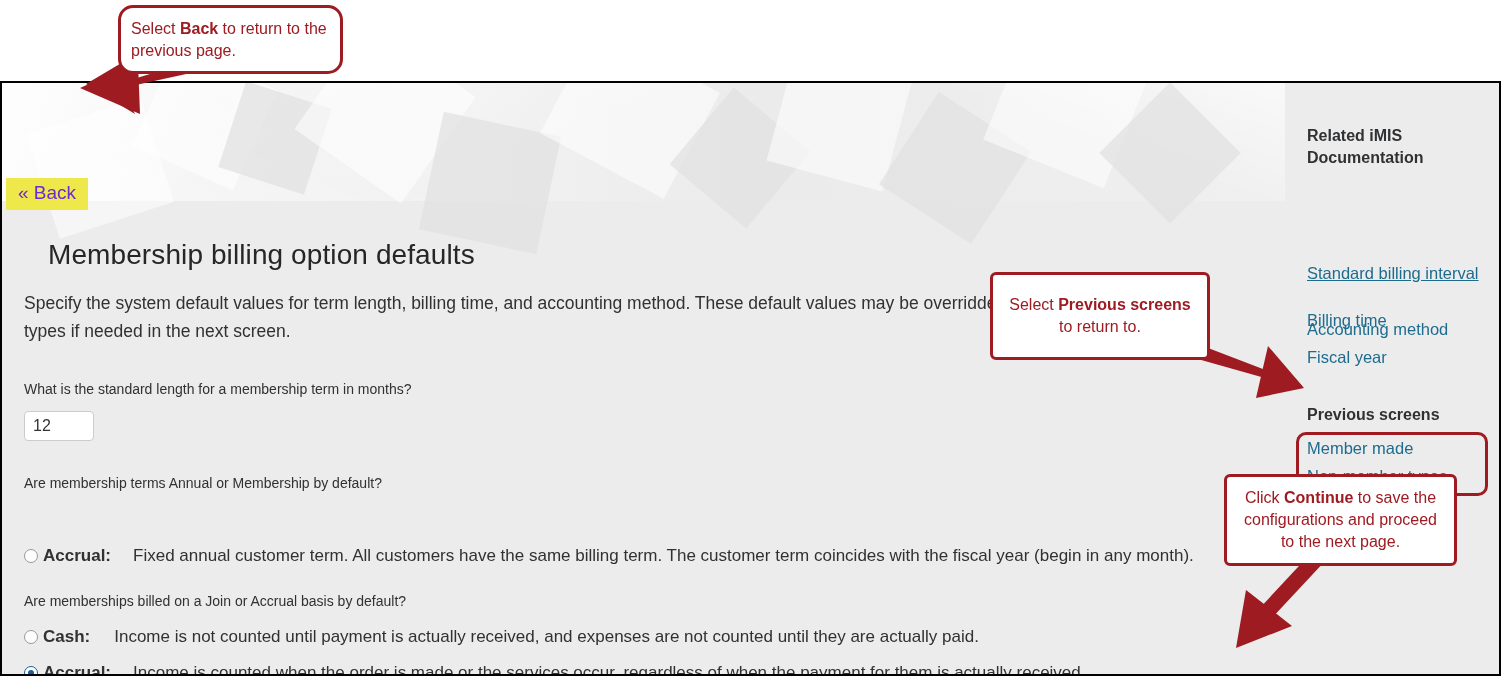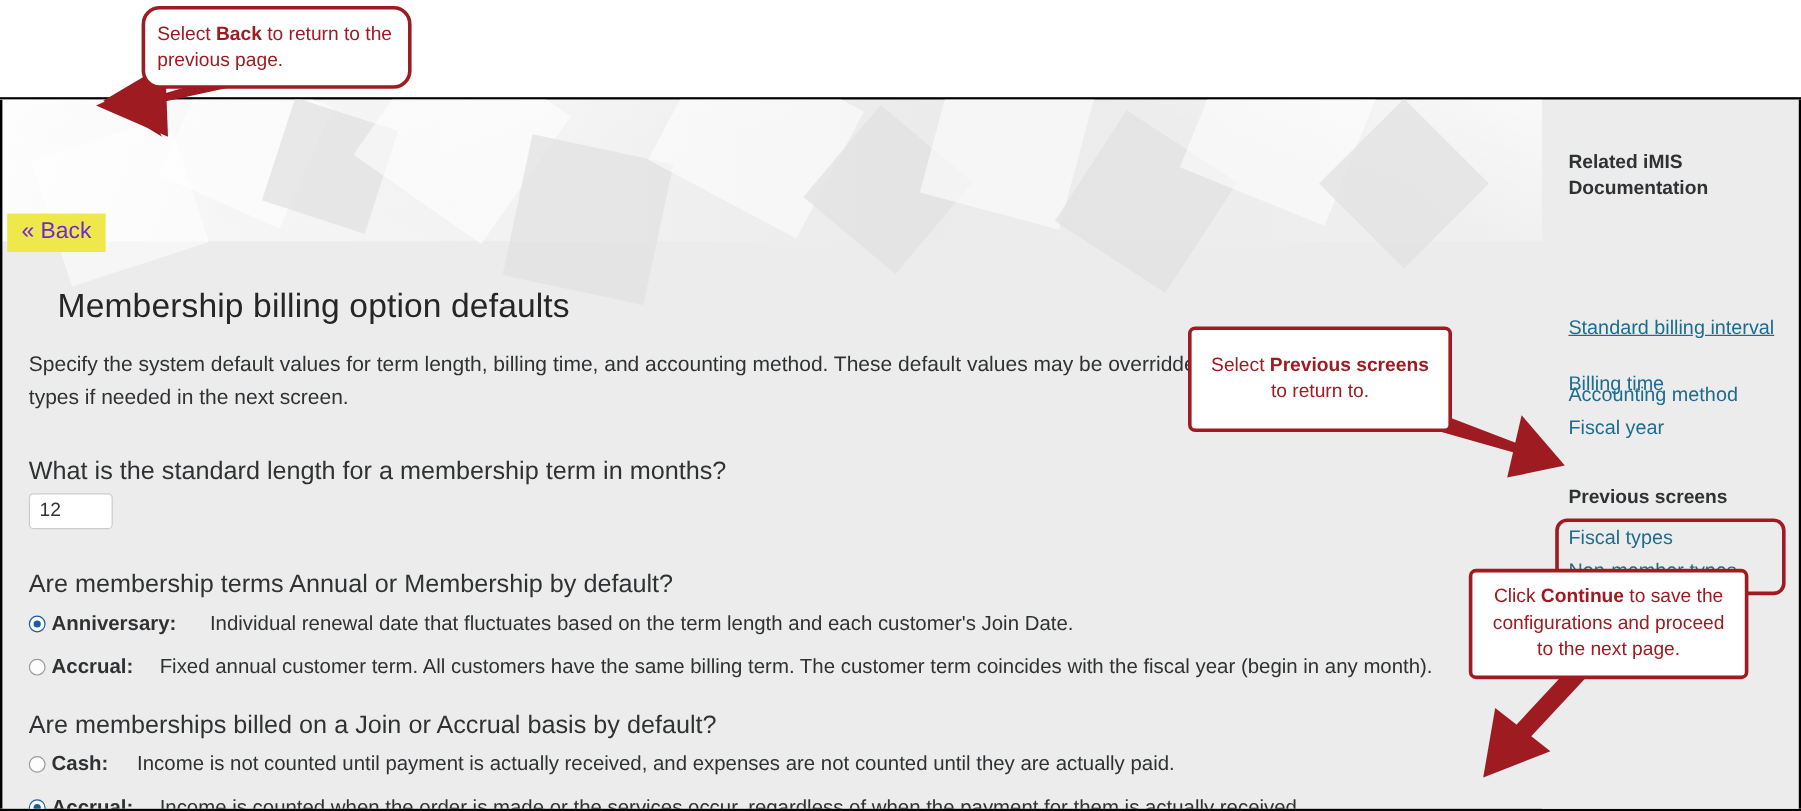--- a/index.html
+++ b/index.html
@@ -106,21 +106,21 @@
     top: 188px;
     width: 1215px;
     font-size: 17.5px;
     line-height: 28px;
     color: #2f3132;
   }
 
   .question {
     position: absolute;
     left: 24px;
-    font-size: 21px;
+    font-size: 14px;
     color: #2f3132;
   }
   #q-term-length { top: 298px; }
   #q-annual      { top: 392px; }
   #q-cash        { top: 510px; }
 
   #term-length-input {
     position: absolute;
     left: 24px;
     top: 328px;
@@ -323,25 +323,20 @@
 
     <h1 id="page-title">Membership billing option defaults</h1>
 
     <p id="intro-text">Specify the system default values for term length, billing time, and accounting method. These default values may be overridden for specific membership types if needed in the next screen.</p>
 
     <div class="question" id="q-term-length">What is the standard length for a membership term in months?</div>
     <input id="term-length-input" type="text" value="12" style="">
 
     <div class="question" id="q-annual">Are membership terms Annual or Membership by default?</div>
 
-    <div class="radio-row" id="row-anniversary">
-      <span class="radio checked"></span>
-      <span class="radio-label">Anniversary:</span>
-      <span class="radio-desc">Individual renewal date that fluctuates based on the term length and each customer's Join Date.</span>
-    </div>
 
     <div class="radio-row" id="row-annual">
       <span class="radio"></span>
       <span class="radio-label">Accrual:</span>
       <span class="radio-desc">Fixed annual customer term. All customers have the same billing term. The customer term coincides with the fiscal year (begin in any month).</span>
     </div>
 
     <div class="question" id="q-cash">Are memberships billed on a Join or Accrual basis by default?</div>
 
     <div class="radio-row" id="row-cash">
@@ -361,21 +356,21 @@
   <div id="sidebar">
     <div id="sidebar-heading">Related iMIS Documentation</div>
 
     <a class="side-link" id="link-0">Standard billing interval</a>
     <a class="side-link" id="link-1">Billing time</a>
     <a class="side-link" id="link-2">Accounting method</a>
     <a class="side-link" id="link-3">Fiscal year</a>
 
     <div id="prev-screens-heading">Previous screens</div>
 
-    <a class="side-link" id="prev-0">Fiscal types</a>
+    <a class="side-link" id="prev-0">Member made</a>
     <a class="side-link" id="prev-1">Non-member types</a>
   </div>
 
   <div id="prev-highlight"></div>
 </div>
 
 <svg id="arrow-back" class="arrow-svg" viewBox="0 0 200 80">
   <polygon points="160,5 70,32 85,1 26,36 75,66 62,40 163,18" fill="#9e1b22"></polygon>
   <polygon points="20,40 78,14 80,66" fill="#9e1b22"></polygon>
 </svg>

